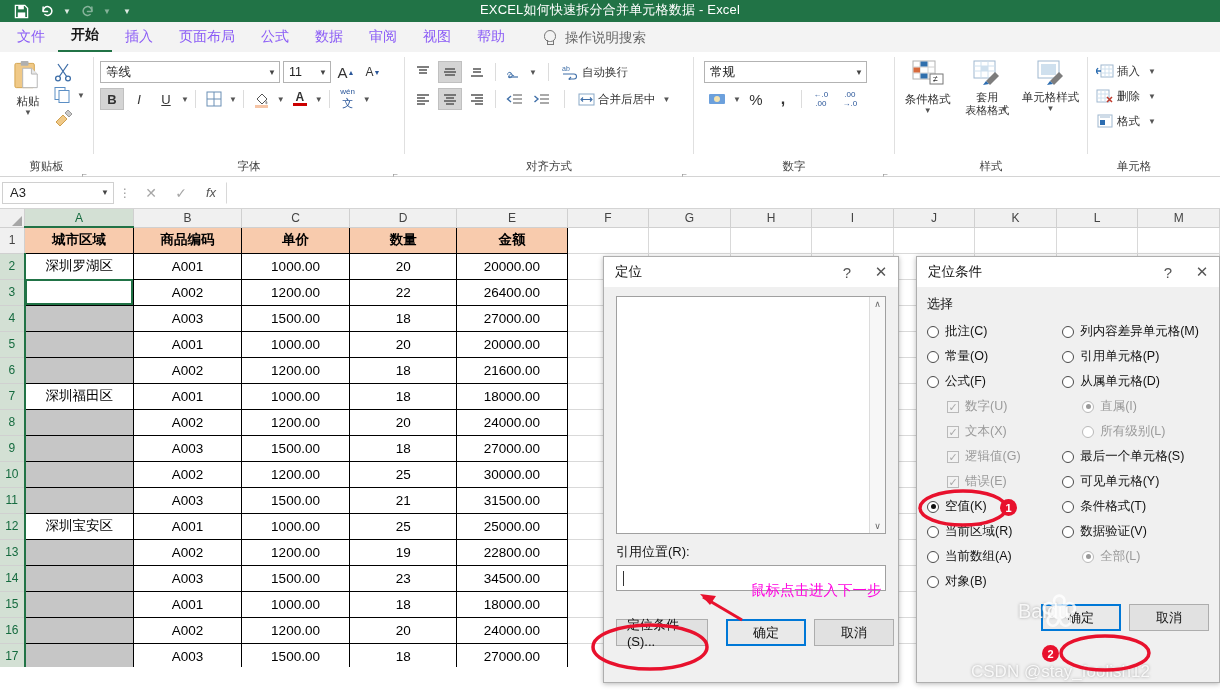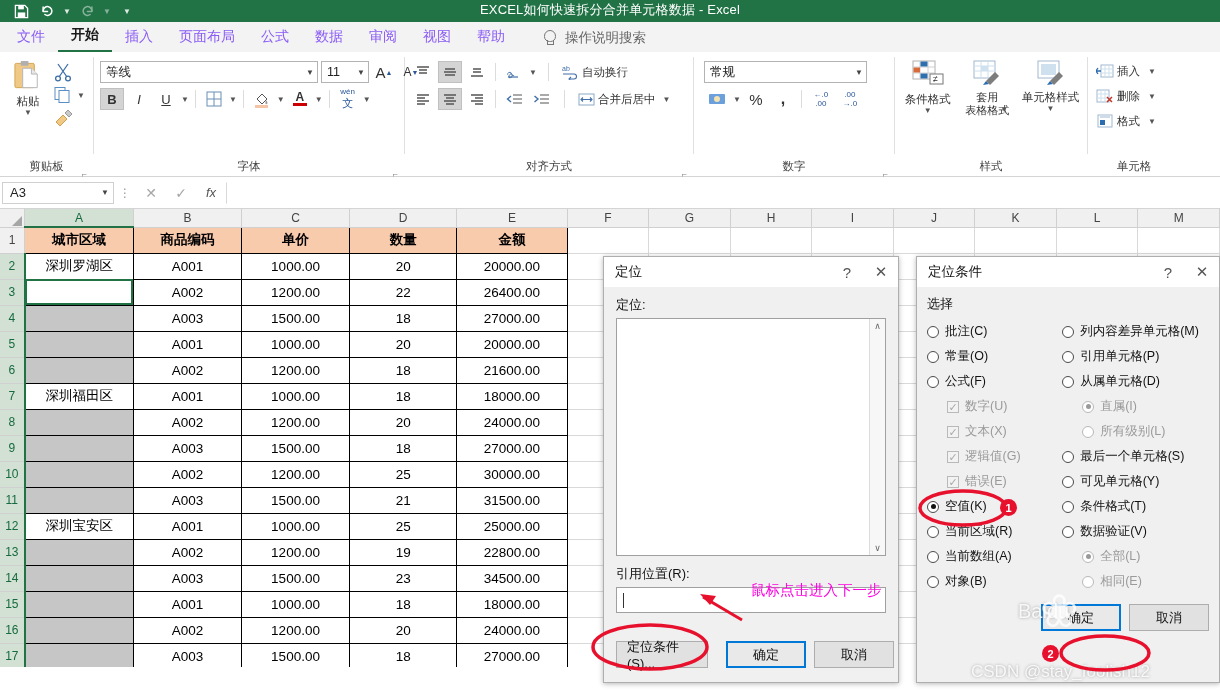--- a/index.html
+++ b/index.html
@@ -208,21 +208,21 @@
     <div class="glabel">
       <span>剪贴板</span>
       <span class="dlg">⌐</span>
     </div>
   </div>
   <div class="gsep"></div>
 
   <div class="grp" style="width:310px">
     <div class="gbody" style="flex-direction:column;padding-top:9px">
       <div class="fontrow">
-        <div class="inputbox" style="width:218px">
+        <div class="inputbox" style="width:180px">
           <span>等线</span>
           <span class="cv">▼</span>
         </div>
         <div class="inputbox" style="width:48px">
           <span>11</span>
           <span class="cv">▼</span>
         </div>
         <div class="sq" style="font-size:15px">A<span style="font-size:7px;color:#2b579a;vertical-align:super">▲</span></div>
         <div class="sq" style="font-size:12px">A<span style="font-size:7px;color:#2b579a;vertical-align:super">▼</span></div>
       </div>
@@ -797,21 +797,20 @@
 
 <div class="dlgwin" style="left:603px;top:256px;width:296px;height:427px">
   <div class="dlgtitle">
     <span>定位</span>
     <span class="sp">
       <span class="tb">?</span>
       <span class="tb">✕</span>
     </span>
   </div>
   <div class="dlgbody">
-    <div class="flabel">定位:</div>
     <div class="listbox" style="height:238px">
       <div class="lb-scroll">
         <span class="ar">∧</span>
         <span class="ar dn">∨</span>
       </div>
     </div>
     <div class="flabel" style="margin-top:9px">引用位置(R):</div>
     <div class="txtfield">
       <span class="caret-bar"></span>
       <span></span>
@@ -915,24 +914,20 @@
             <span>条件格式(T)</span>
           </div>
           <div class="opt">
             <span class="rd"></span>
             <span>数据验证(V)</span>
           </div>
           <div class="opt on ind">
             <span class="rd"></span>
             <span>全部(L)</span>
           </div>
-          <div class="opt ind">
-            <span class="rd"></span>
-            <span>相同(E)</span>
-          </div>
         </div>
     </div>
     <div class="btnrow" style="justify-content:flex-end;margin-top:10px">
       <div class="wbtn def" style="min-width:80px">确定</div>
       <div class="wbtn" style="min-width:80px;margin-left:8px">取消</div>
     </div>
   </div>
 </div>
 
 <div class="wm" style="left:1018px;top:600px">

